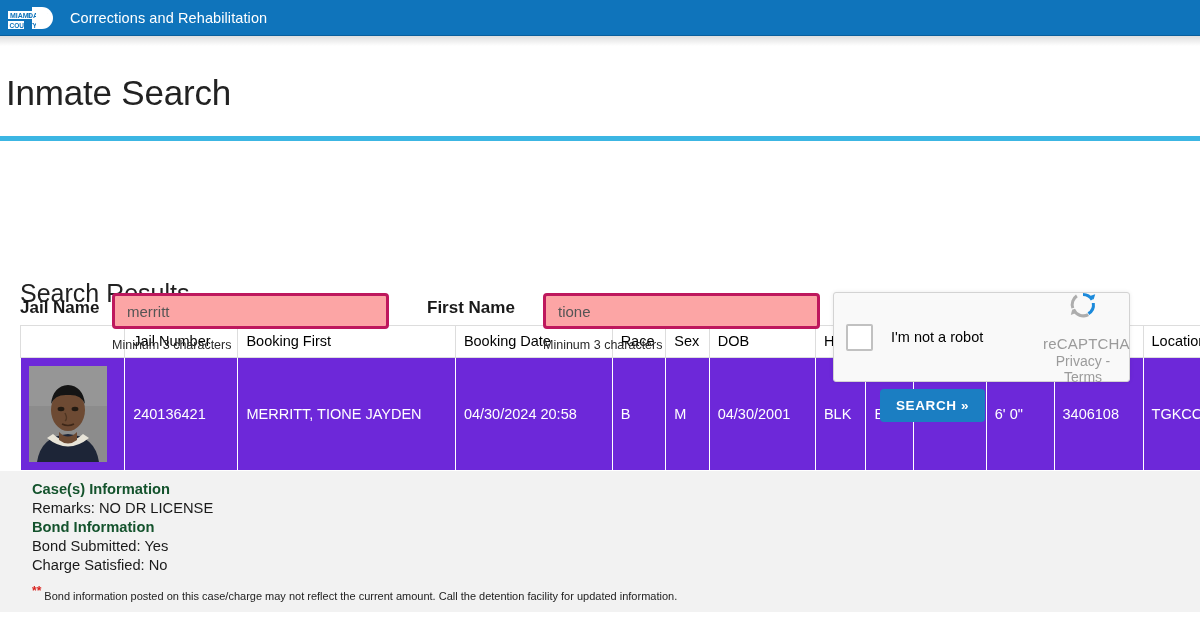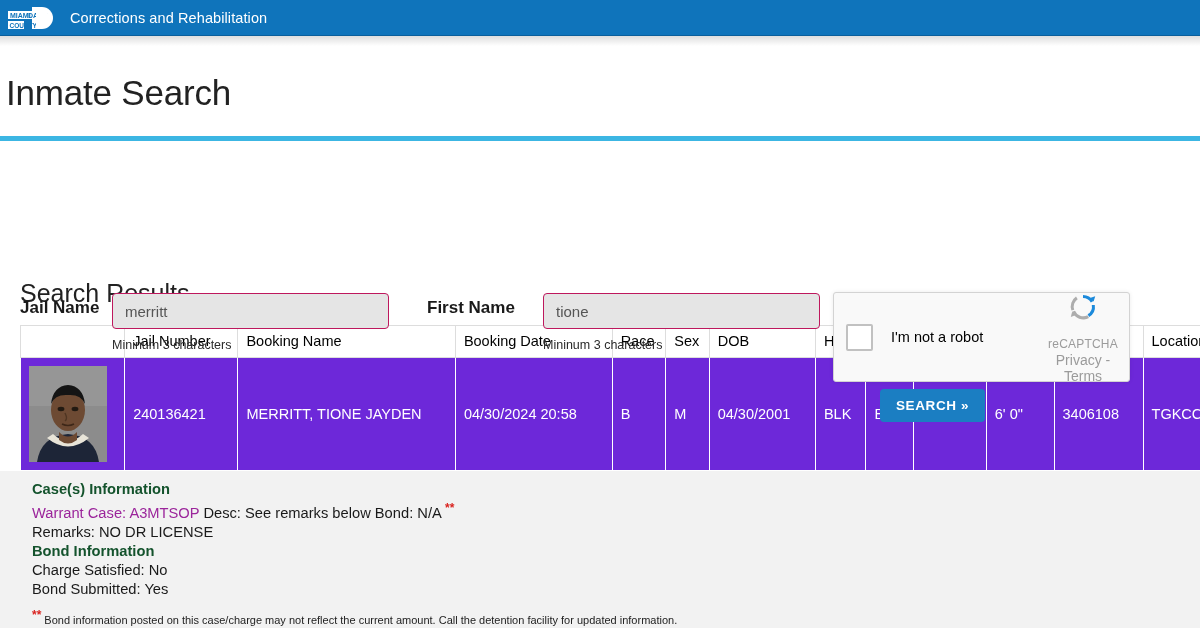--- a/index.html
+++ b/index.html
@@ -77,23 +77,23 @@
     font-size: 17px;
     font-weight: bold;
     color: #1a1a1a;
     line-height: 22px;
     width: 92px;
     padding-top: 4px;
   }
   .text-input {
     width: 277px;
     height: 36px;
-    border: 1px solid #be185d;
+    border: 3px solid #be185d;
     border-radius: 4px;
-    background: #e5e5e5;
+    background: #fca5a5;
     padding: 0 12px;
     font-size: 15px;
     color: #555555;
     font-family: "Liberation Sans", sans-serif;
     outline: none;
   }
   .hint {
     font-size: 12.5px;
     color: #2a2a2a;
     margin-top: 9px;
@@ -130,21 +130,21 @@
     flex: 1 1 auto;
   }
   .rc-brand {
     width: 80px;
     text-align: center;
     margin-right: 6px;
     flex: 0 0 auto;
   }
   .rc-logo { display: block; margin: 0 auto; }
   .rc-name {
-    font-size: 12px;
+    font-size: 15px;
     color: #9b9b9b;
     margin-top: 14px;
     letter-spacing: .2px;
   }
   .rc-terms {
     font-size: 14px;
     color: #9b9b9b;
     margin-top: 1px;
   }
 
@@ -330,21 +330,21 @@
       <col style="width:47px">
       <col style="width:72px">
       <col style="width:67px">
       <col style="width:88px">
       <col style="width:120px">
     </colgroup>
     <thead>
       <tr>
         <th></th>
         <th>Jail Number</th>
-        <th>Booking Name</th>
+        <th>Booking First</th>
         <th>Booking Date</th>
         <th>Race</th>
         <th>Sex</th>
         <th>DOB</th>
         <th>Hair</th>
         <th>Eye</th>
         <th>Weight</th>
         <th>Height</th>
         <th>IDS</th>
         <th>Location</th>
@@ -379,23 +379,20 @@
         <td>6' 0"</td>
         <td>3406108</td>
         <td>TGKCC</td>
       </tr>
     </tbody>
   </table>
 </div>
 
 <div class="case-panel">
   <div class="case-h">Case(s) Information</div>
-  <div class="case-line">
-    <span class="warrant-link">Warrant Case: A3MTSOP</span><span> Desc: See remarks below Bond: N/A </span><span class="ast">**</span>
-  </div>
   <div class="case-line">Remarks: NO DR LICENSE</div>
   <div class="case-h">Bond Information</div>
+  <div class="case-line">Bond Submitted: Yes</div>
   <div class="case-line">Charge Satisfied: No</div>
-  <div class="case-line">Bond Submitted: Yes</div>
   <div class="footnote">
     <span class="ast">**</span><span>Bond information posted on this case/charge may not reflect the current amount. Call the detention facility for updated information.</span>
   </div>
 </div>
 
 </body></html>

